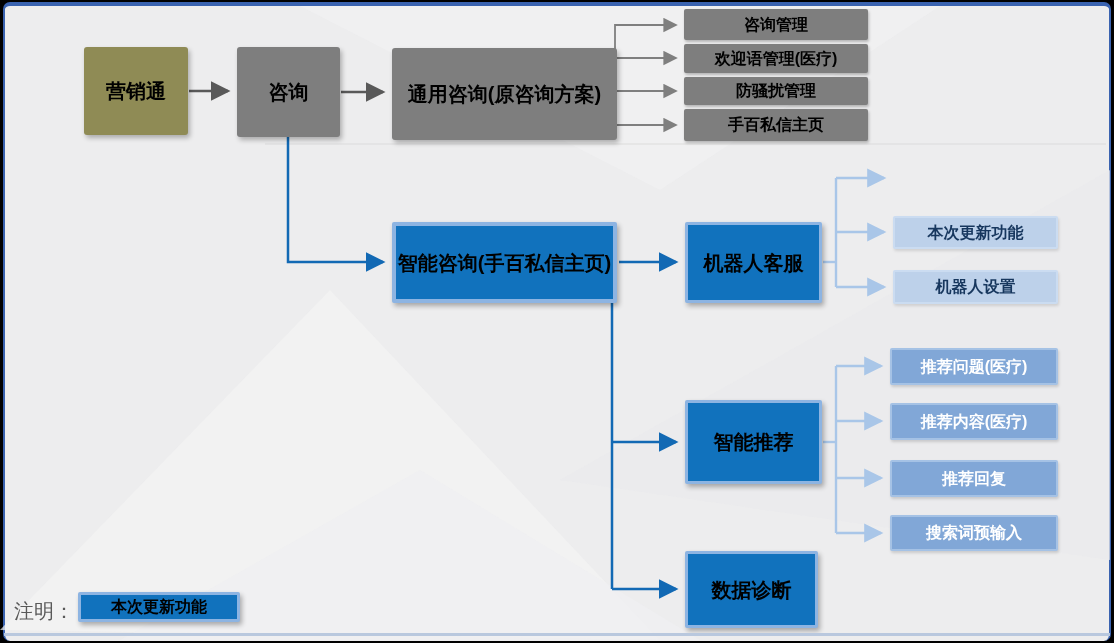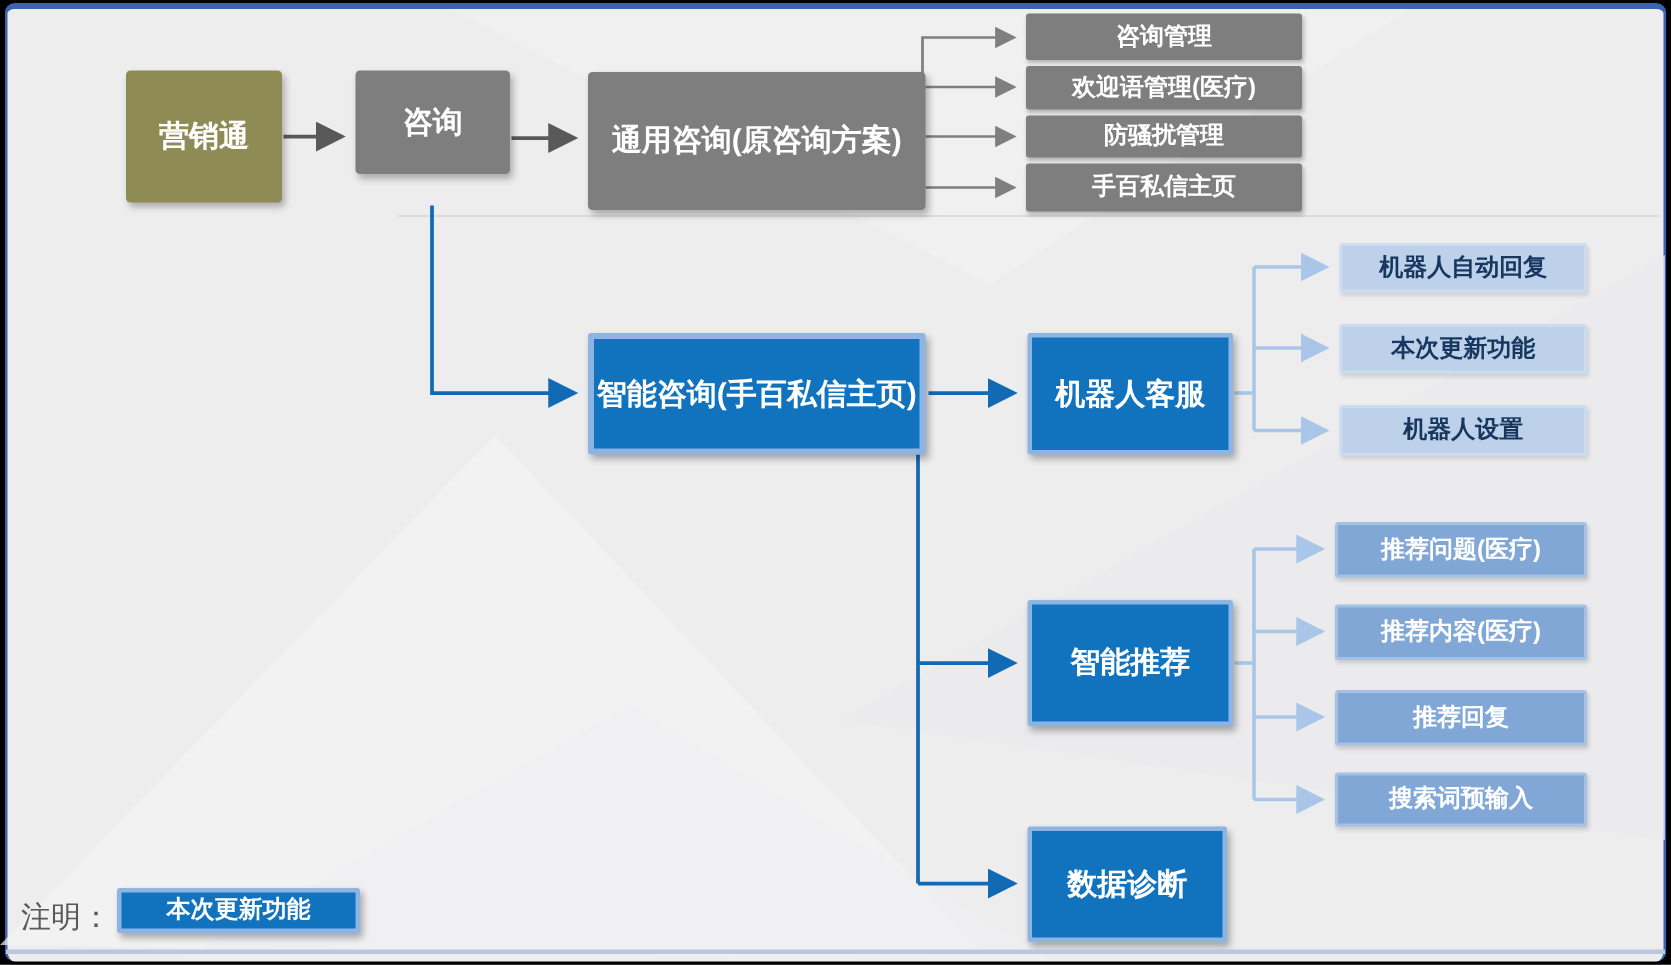--- a/index.html
+++ b/index.html
@@ -10,21 +10,21 @@
   }
   .slide{
     position:absolute;left:3px;top:2px;right:3px;bottom:2px;
     background:#EDEDEE;border-radius:7px;
     border-top:4px solid #3A63B0;border-left:2px solid #3A63B0;border-right:2px solid #3A63B0;
     box-sizing:border-box;
   }
   svg.layer{position:absolute;left:0;top:0;width:1114px;height:643px;}
   .node{
     position:absolute;display:flex;align-items:center;justify-content:center;
-    box-sizing:border-box;text-align:center;font-weight:bold;color:#ffffff;
+    box-sizing:border-box;text-align:center;font-weight:bold;color:#000000;
     border-radius:3px;line-height:1.1;
   }
   .olive{background:#8F8B55;font-size:20px;box-shadow:2px 3px 5px rgba(0,0,0,.28);}
   .gray{background:#7E7E7E;font-size:20px;box-shadow:2px 3px 5px rgba(0,0,0,.28);}
   .grayleaf{background:#7E7E7E;font-size:16px;box-shadow:1px 2px 3px rgba(0,0,0,.25);border-radius:2px;}
   .blue{background:#1172BD;border:4px solid #8DB4E2;font-size:20px;box-shadow:2px 3px 5px rgba(0,0,0,.3);border-radius:2px;}
   .blue3{background:#1172BD;border:3px solid #8DB4E2;font-size:20px;box-shadow:2px 3px 5px rgba(0,0,0,.3);border-radius:2px;}
   .lightleaf{background:#BDD1EA;border:2px solid #CBDCF1;color:#17375E;font-size:16px;border-radius:2px;box-shadow:1px 2px 3px rgba(0,0,0,.12);}
   .medleaf{background:#81A7D7;border:2px solid #A5C2E5;color:#fff;font-size:16px;border-radius:2px;box-shadow:1px 2px 3px rgba(0,0,0,.15);}
   .legend-prefix{position:absolute;left:14px;top:598px;font-size:20px;color:#595959;font-weight:normal;}
@@ -93,34 +93,33 @@
       <path d="M836,366 V533"></path>
       <path d="M836,366 H881" marker-end="url(#m-light)"></path>
       <path d="M836,421 H881" marker-end="url(#m-light)"></path>
       <path d="M836,478 H881" marker-end="url(#m-light)"></path>
       <path d="M836,533 H881" marker-end="url(#m-light)"></path>
     </g>
   </svg>
 
   <div class="node olive" style="left:84px;top:47px;width:104px;height:88px;">营销通</div>
 
-  <div class="node gray" style="left:237px;top:47px;width:103px;height:69px;">咨询</div>
+  <div class="node gray" style="left:237px;top:47px;width:103px;height:90px;">咨询</div>
 
   <div class="node gray" style="left:392px;top:48px;width:225px;height:92px;">通用咨询(原咨询方案)</div>
 
   <div class="node grayleaf" style="left:684px;top:9px;width:184px;height:31px;">咨询管理</div>
   <div class="node grayleaf" style="left:684px;top:44px;width:184px;height:29px;">欢迎语管理(医疗)</div>
   <div class="node grayleaf" style="left:684px;top:77px;width:184px;height:28px;">防骚扰管理</div>
   <div class="node grayleaf" style="left:684px;top:109px;width:184px;height:32px;font-family:Liberation Serif, serif;">手百私信主页</div>
 
   <div class="node blue" style="left:392px;top:222px;width:225px;height:81px;">智能咨询(手百私信主页)</div>
 
   <div class="node blue3" style="left:685px;top:222px;width:137px;height:81px;">机器人客服</div>
 
-  <div class="node lightleaf" style="left:893px;top:162px;width:165px;height:33px;">机器人自动回复</div>
   <div class="node lightleaf" style="left:893px;top:216px;width:165px;height:33px;">本次更新功能</div>
   <div class="node lightleaf" style="left:893px;top:270px;width:165px;height:34px;">机器人设置</div>
 
   <div class="node blue3" style="left:685px;top:400px;width:137px;height:84px;">智能推荐</div>
 
   <div class="node medleaf" style="left:890px;top:348px;width:168px;height:37px;">推荐问题(医疗)</div>
   <div class="node medleaf" style="left:890px;top:403px;width:168px;height:37px;">推荐内容(医疗)</div>
   <div class="node medleaf" style="left:890px;top:460px;width:168px;height:37px;">推荐回复</div>
   <div class="node medleaf" style="left:890px;top:515px;width:168px;height:36px;">搜索词预输入</div>
 

